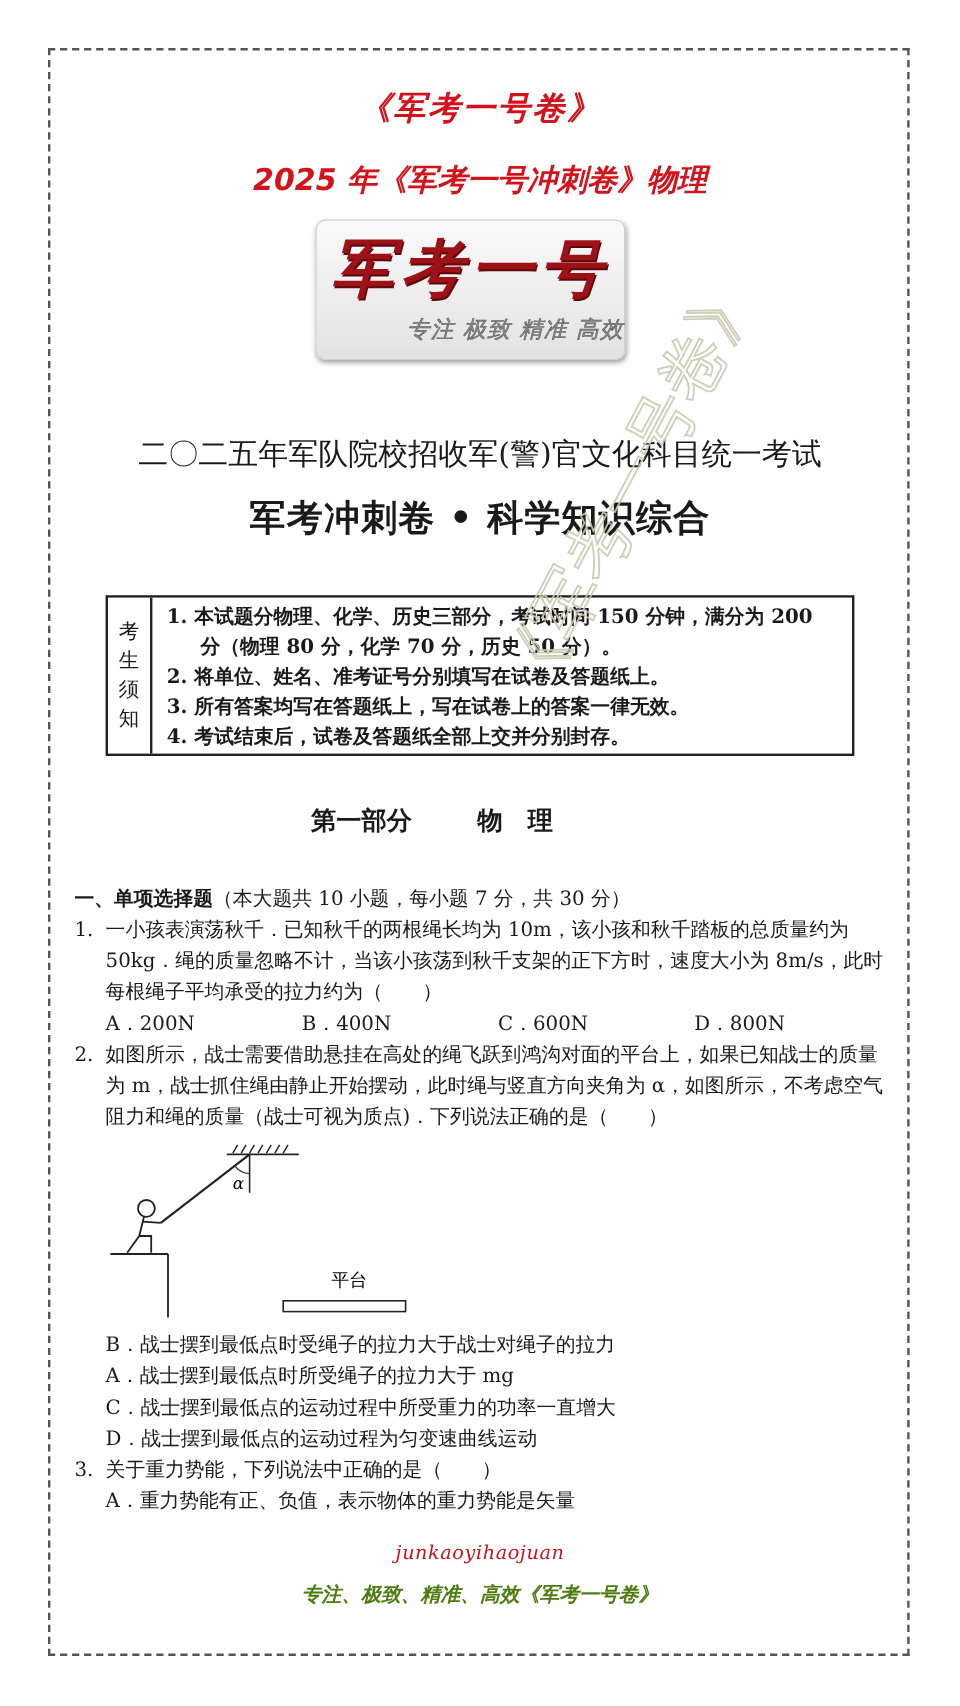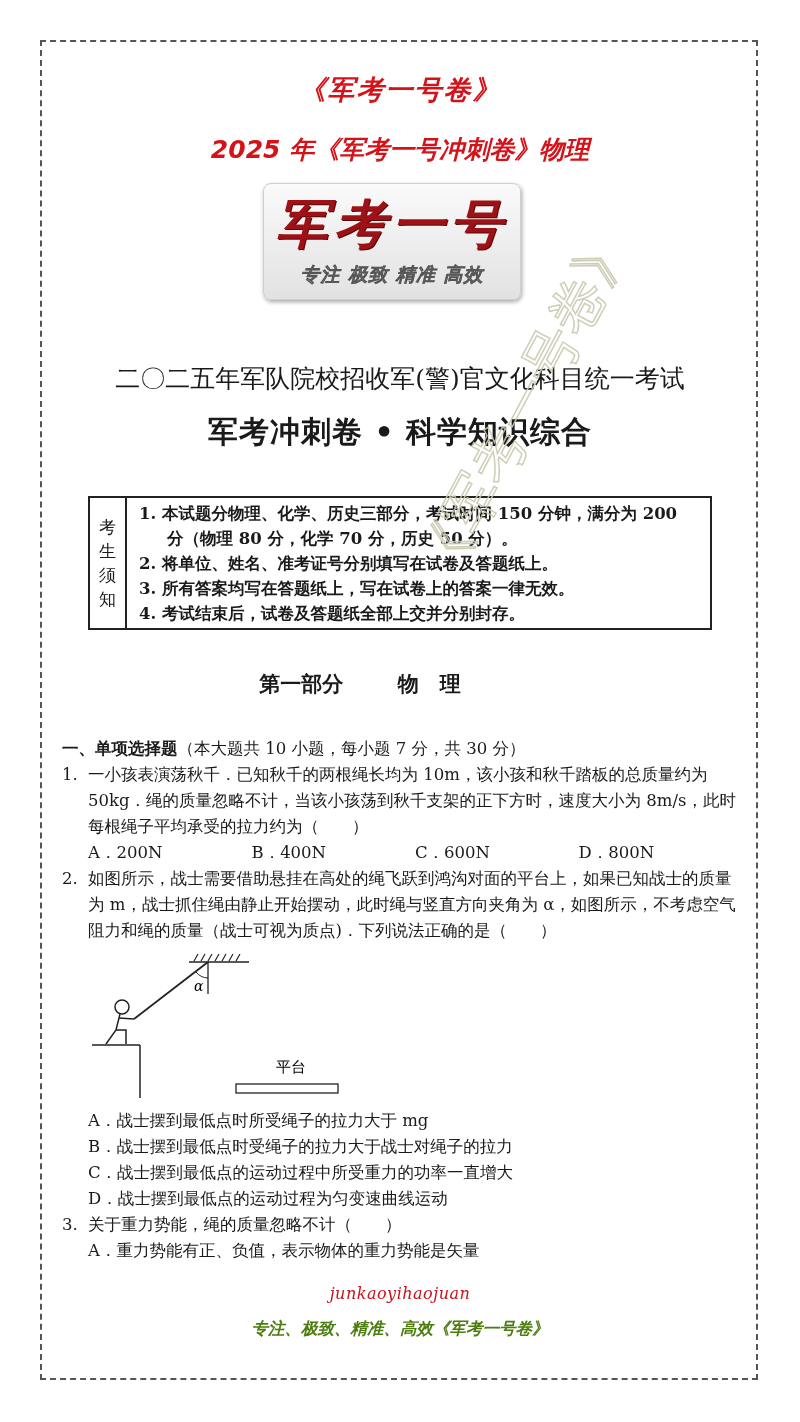--- a/index.html
+++ b/index.html
@@ -12,22 +12,22 @@
                  font-family: "DejaVu Sans", "Liberation Sans", sans-serif; }
   .brand-title.t1 { top: 72px; font-size: 27px; letter-spacing: 2px; }
   .brand-title.t2 { top: 133px; font-size: 25px; }
   .logo { position: absolute; left: 263px; top: 183px; width: 256px; height: 115px;
           border-radius: 8px; background: linear-gradient(#fafafa, #e2e2e2);
           border: 1px solid #cfcfcf; box-shadow: 1px 2px 4px rgba(0,0,0,0.35); }
   .logo-main { position: absolute; left: 0; width: 100%; top: 6px; text-align: center;
                font-size: 52px; color: #9e1116; font-weight: bold; font-style: italic;
                letter-spacing: 6px; font-family: "DejaVu Serif", serif;
                text-shadow: 1px 1px 0 #5a0a0a; }
-  .logo-sub { position: absolute; left: 0; width: 100%; top: 78px; text-align: center;
-              font-size: 19px; color: #8a8a8a; font-weight: bold; font-style: italic;
+  .logo-sub { position: absolute; left: 0; width: 100%; top: 78px; text-align: right;
+              font-size: 19px; color: #8a8a8a; font-weight: normal; font-style: italic;
               font-family: "DejaVu Sans", sans-serif; letter-spacing: 1px;
               -webkit-text-stroke: 0.4px #555; }
   .exam-line { position: absolute; left: 0; width: 800px; text-align: center; }
   .exam-line.l1 { top: 362px; font-size: 25px; }
   .exam-line.l2 { top: 412px; font-size: 30px; font-weight: bold; letter-spacing: 1px; }
   .notice { position: absolute; left: 88px; top: 496px; width: 624px; height: 134px;
             border: 2px solid #222; box-sizing: border-box; display: flex; }
   .notice-head { width: 35px; border-right: 2px solid #222; display: flex; flex-direction: column;
                  align-items: center; justify-content: center; font-size: 17px; line-height: 24px; }
   .notice-body { flex: 1; padding: 3px 0 0 12px; font-size: 16.5px; line-height: 25px; font-weight: bold; }
@@ -142,28 +142,28 @@
       <path d="M 32 82 L 42 82 L 42 96" fill="none" stroke="#222" stroke-width="1.5"></path>
 
       <line x1="8" y1="97" x2="56" y2="97" stroke="#222" stroke-width="1.5"></line>
       <line x1="56" y1="97" x2="56" y2="150" stroke="#222" stroke-width="1.5"></line>
 
       <rect x="152" y="136" width="102" height="9" fill="#fff" stroke="#222" stroke-width="1.3"></rect>
       <text x="192" y="124" font-size="15" font-family="DejaVu Sans, sans-serif">平台</text>
     </svg>
   </div>
 
+  <div class="opt">B．战士摆到最低点时受绳子的拉力大于战士对绳子的拉力</div>
   <div class="opt">A．战士摆到最低点时所受绳子的拉力大于 mg</div>
-  <div class="opt">B．战士摆到最低点时受绳子的拉力大于战士对绳子的拉力</div>
   <div class="opt">C．战士摆到最低点的运动过程中所受重力的功率一直增大</div>
   <div class="opt">D．战士摆到最低点的运动过程为匀变速曲线运动</div>
 
   <div class="q">
     <span class="num">3.</span>
-    <span class="txt">关于重力势能，绳的质量忽略不计（　　）</span>
+    <span class="txt">关于重力势能，下列说法中正确的是（　　）</span>
   </div>
   <div class="opt">A．重力势能有正、负值，表示物体的重力势能是矢量</div>
 </div>
 
 <div class="footer1">junkaoyihaojuan</div>
 <div class="footer2">专注、极致、精准、高效《军考一号卷》</div>
 
 <div class="watermark">《军考一号卷》</div>
 
 </body></html>

